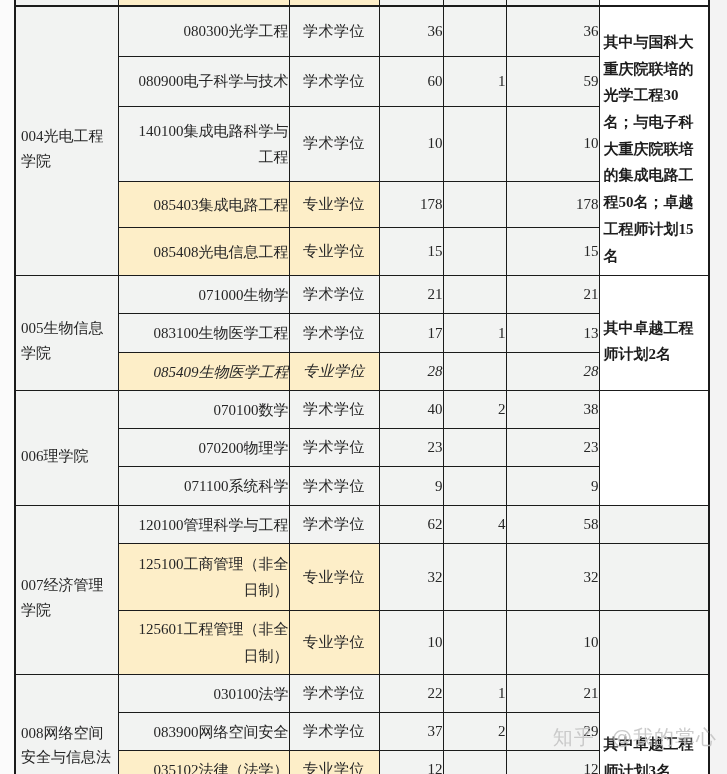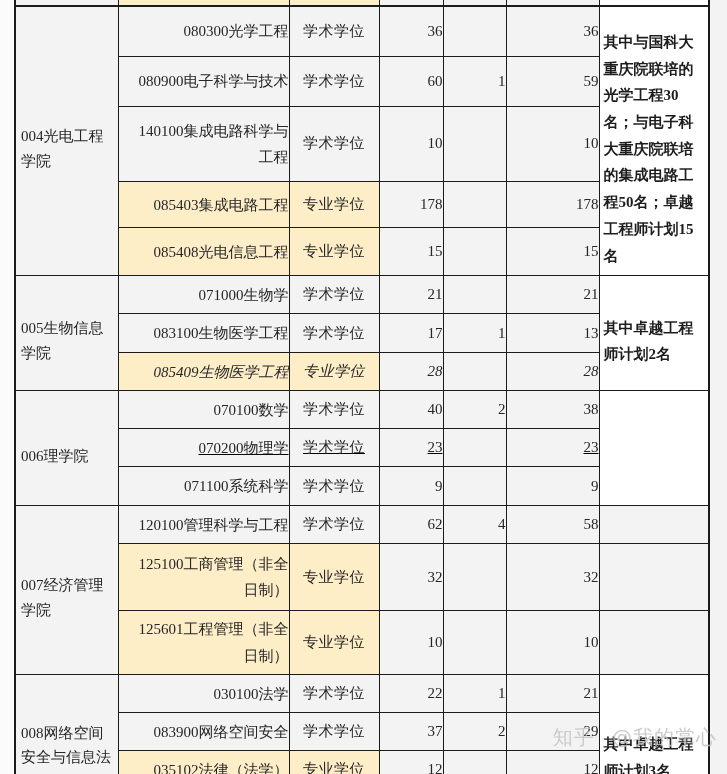--- a/index.html
+++ b/index.html
@@ -130,21 +130,21 @@
         </tr>
         <tr style="height: 38px;">
           <td class="college" rowspan="3">006理学院</td>
           <td class="program">070100数学</td>
           <td class="degree">学术学位</td>
           <td class="num">40</td>
           <td class="num">2</td>
           <td class="num">38</td>
           <td class="note" rowspan="3"></td>
         </tr>
-        <tr style="height: 38px; text-decoration: underline;">
+        <tr style="height: 38px;">
           <td class="program">070200物理学</td>
           <td class="degree">学术学位</td>
           <td class="num">23</td>
           <td class="num"></td>
           <td class="num">23</td>
         </tr>
         <tr style="height: 39px;">
           <td class="program">071100系统科学</td>
           <td class="degree">学术学位</td>
           <td class="num">9</td>

